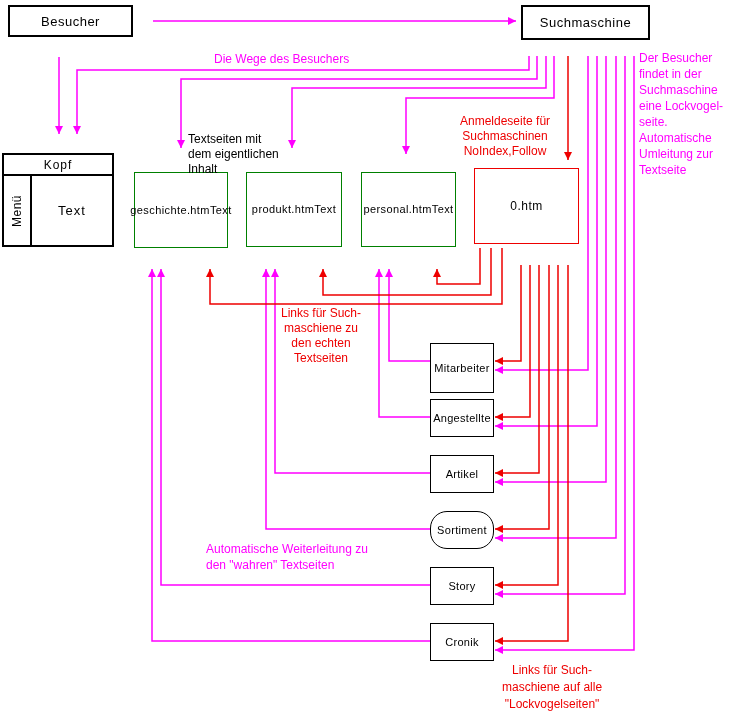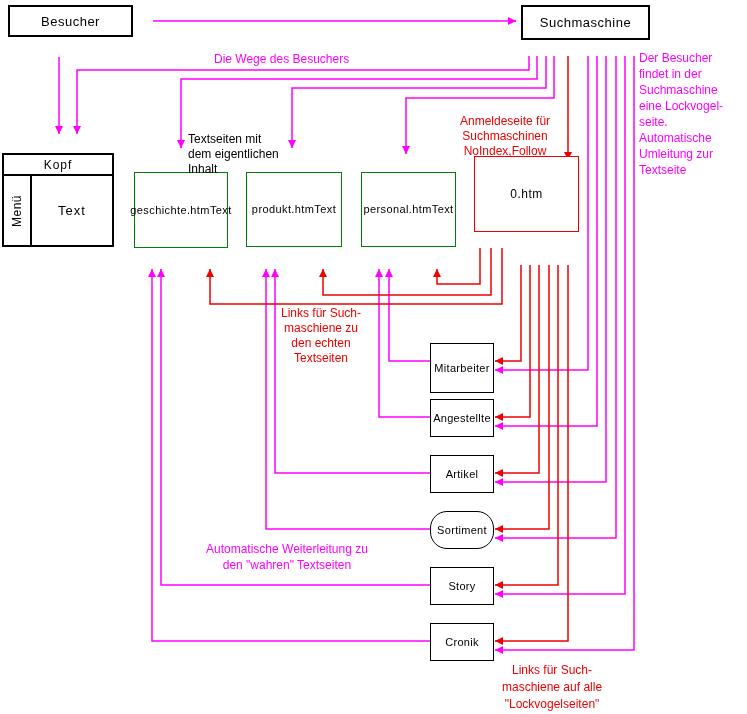--- a/index.html
+++ b/index.html
@@ -103,21 +103,21 @@
   </div>
   <div class="box greenbox" style="left:246px;top:172px;width:96px;height:75px;">
     <div>produkt.htm</div>
     <div>Text</div>
   </div>
   <div class="box greenbox" style="left:361px;top:172px;width:95px;height:75px;">
     <div>personal.htm</div>
     <div>Text</div>
   </div>
 
-  <div class="box redbox" style="left:474px;top:156px;width:105px;height:76px;">0.htm</div>
+  <div class="box redbox" style="left:474px;top:168px;width:105px;height:76px;">0.htm</div>
 
   <div class="box listbox" style="left:430px;top:343px;width:64px;height:50px;">Mitarbeiter</div>
   <div class="box listbox" style="left:430px;top:455px;width:64px;height:38px;">Artikel</div>
   <div class="box listbox" style="left:430px;top:399px;width:64px;height:38px;">Angestellte</div>
   <div class="box listbox" style="left:430px;top:511px;width:64px;height:38px;border-radius:17px;">Sortiment</div>
   <div class="box listbox" style="left:430px;top:567px;width:64px;height:38px;">Story</div>
   <div class="box listbox" style="left:430px;top:623px;width:64px;height:38px;">Cronik</div>
 
   <div class="note m" style="left:214px;top:52px;">Die Wege des Besuchers</div>
   <div class="note k" style="left:188px;top:124px;margin-top:8px;">Textseiten mit
@@ -131,19 +131,19 @@
 Suchmaschine
 eine Lockvogel-
 seite.
 Automatische
 Umleitung zur
 Textseite</div>
   <div class="note r" style="left:281px;top:306px;">Links für Such-
 maschiene zu
 den echten
 Textseiten</div>
-  <div class="note m" style="left:206px;top:541px;line-height:16px;text-align:center;">Automatische Weiterleitung zu
+  <div class="note m" style="left:206px;top:541px;line-height:16px;">Automatische Weiterleitung zu
 den "wahren" Textseiten</div>
   <div class="note r" style="left:502px;top:662px;line-height:17px;">Links für Such-
 maschiene auf alle
 "Lockvogelseiten"</div>
 
 </div>
 
 </body></html>

